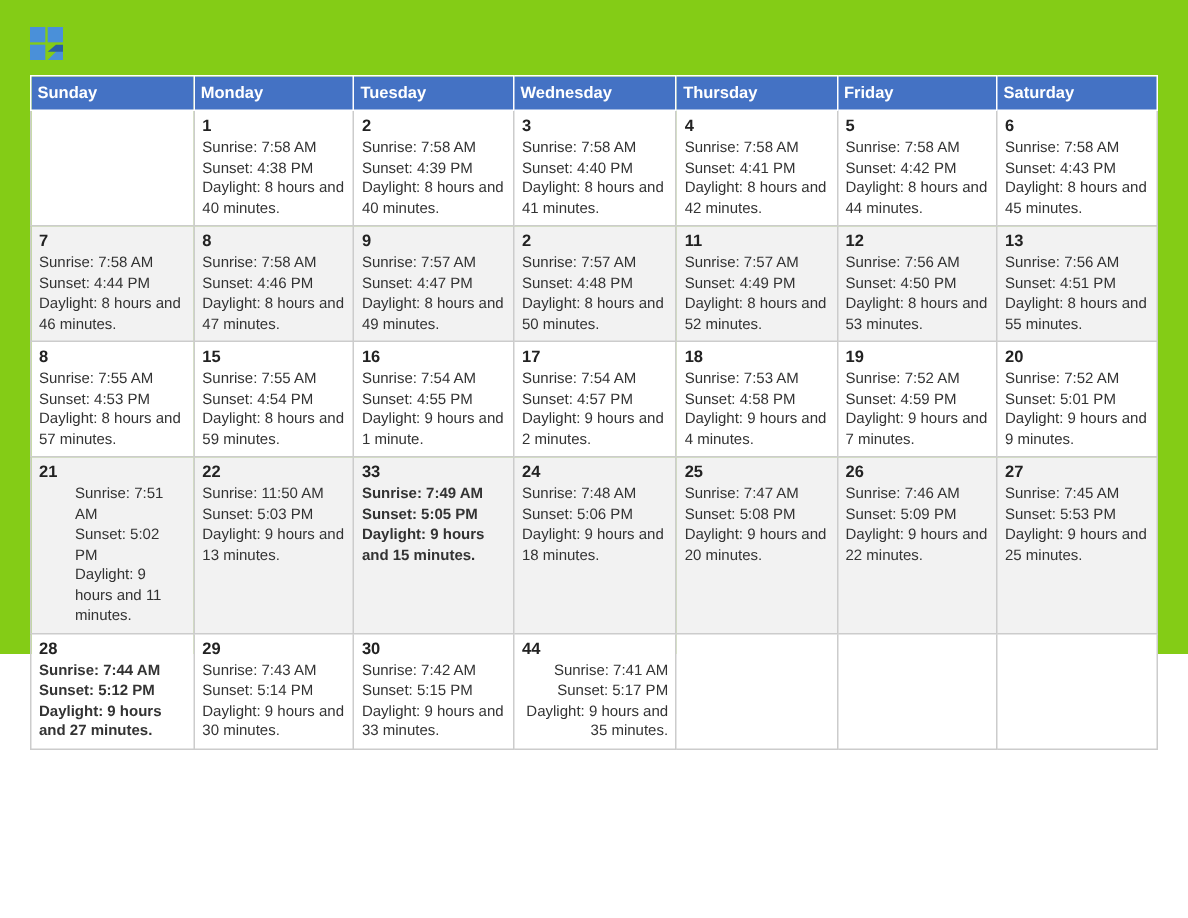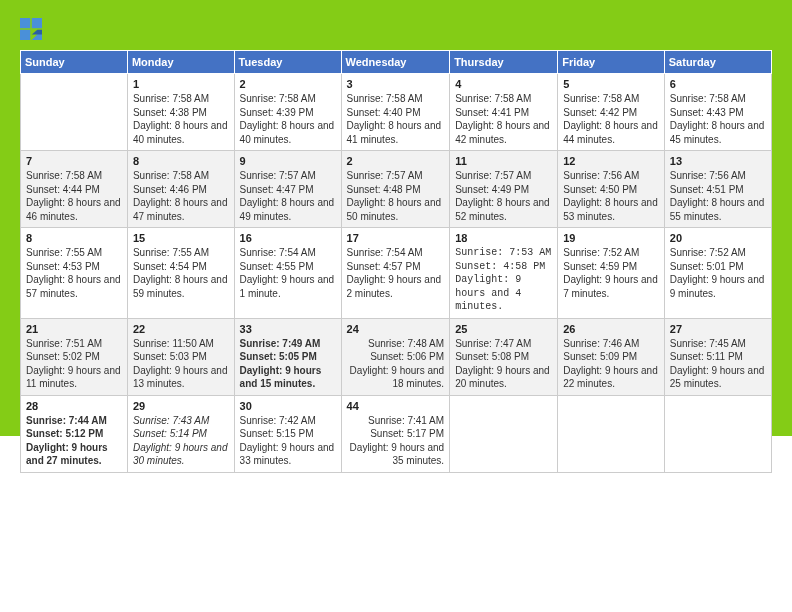--- a/index.html
+++ b/index.html
@@ -229,91 +229,91 @@
 Daylight: 9 hours and 1 minute.</div>
           </td>
           <td>
             <div class="day-num">17</div>
             <div class="day-detail" style="white-space: pre-line;">Sunrise: 7:54 AM
 Sunset: 4:57 PM
 Daylight: 9 hours and 2 minutes.</div>
           </td>
           <td>
             <div class="day-num">18</div>
-            <div class="day-detail" style="white-space: pre-line; font-family: Liberation Mono, monospace;">Sunrise: 7:53 AM
+            <div class="day-detail" style="white-space: pre-line;">Sunrise: 7:53 AM
 Sunset: 4:58 PM
 Daylight: 9 hours and 4 minutes.</div>
           </td>
           <td>
             <div class="day-num">19</div>
             <div class="day-detail" style="white-space: pre-line;">Sunrise: 7:52 AM
 Sunset: 4:59 PM
 Daylight: 9 hours and 7 minutes.</div>
           </td>
           <td>
             <div class="day-num">20</div>
             <div class="day-detail" style="white-space: pre-line;">Sunrise: 7:52 AM
 Sunset: 5:01 PM
 Daylight: 9 hours and 9 minutes.</div>
           </td>
         </tr>
         <tr>
           <td>
             <div class="day-num">21</div>
-            <div class="day-detail" style="white-space: pre-line;">Sunrise: 7:51 AM
+            <div class="day-detail" style="white-space: pre-line; margin-left: 24px;">Sunrise: 7:51 AM
 Sunset: 5:02 PM
 Daylight: 9 hours and 11 minutes.</div>
           </td>
           <td>
             <div class="day-num">22</div>
             <div class="day-detail" style="white-space: pre-line;">Sunrise: 11:50 AM
 Sunset: 5:03 PM
 Daylight: 9 hours and 13 minutes.</div>
           </td>
           <td>
             <div class="day-num">33</div>
             <div class="day-detail" style="white-space: pre-line; font-weight: bold;">Sunrise: 7:49 AM
 Sunset: 5:05 PM
 Daylight: 9 hours and 15 minutes.</div>
           </td>
           <td>
             <div class="day-num">24</div>
-            <div class="day-detail" style="white-space: pre-line; text-align: right;">Sunrise: 7:48 AM
+            <div class="day-detail" style="white-space: pre-line;">Sunrise: 7:48 AM
 Sunset: 5:06 PM
 Daylight: 9 hours and 18 minutes.</div>
           </td>
           <td>
             <div class="day-num">25</div>
             <div class="day-detail" style="white-space: pre-line;">Sunrise: 7:47 AM
 Sunset: 5:08 PM
 Daylight: 9 hours and 20 minutes.</div>
           </td>
           <td>
             <div class="day-num">26</div>
             <div class="day-detail" style="white-space: pre-line;">Sunrise: 7:46 AM
 Sunset: 5:09 PM
 Daylight: 9 hours and 22 minutes.</div>
           </td>
           <td>
             <div class="day-num">27</div>
             <div class="day-detail" style="white-space: pre-line;">Sunrise: 7:45 AM
-Sunset: 5:11 PM
+Sunset: 5:53 PM
 Daylight: 9 hours and 25 minutes.</div>
           </td>
         </tr>
         <tr>
           <td>
             <div class="day-num">28</div>
             <div class="day-detail" style="white-space: pre-line; font-weight: bold;">Sunrise: 7:44 AM
 Sunset: 5:12 PM
 Daylight: 9 hours and 27 minutes.</div>
           </td>
           <td>
             <div class="day-num">29</div>
-            <div class="day-detail" style="white-space: pre-line; font-style: italic;">Sunrise: 7:43 AM
+            <div class="day-detail" style="white-space: pre-line;">Sunrise: 7:43 AM
 Sunset: 5:14 PM
 Daylight: 9 hours and 30 minutes.</div>
           </td>
           <td>
             <div class="day-num">30</div>
             <div class="day-detail" style="white-space: pre-line;">Sunrise: 7:42 AM
 Sunset: 5:15 PM
 Daylight: 9 hours and 33 minutes.</div>
           </td>
           <td>

